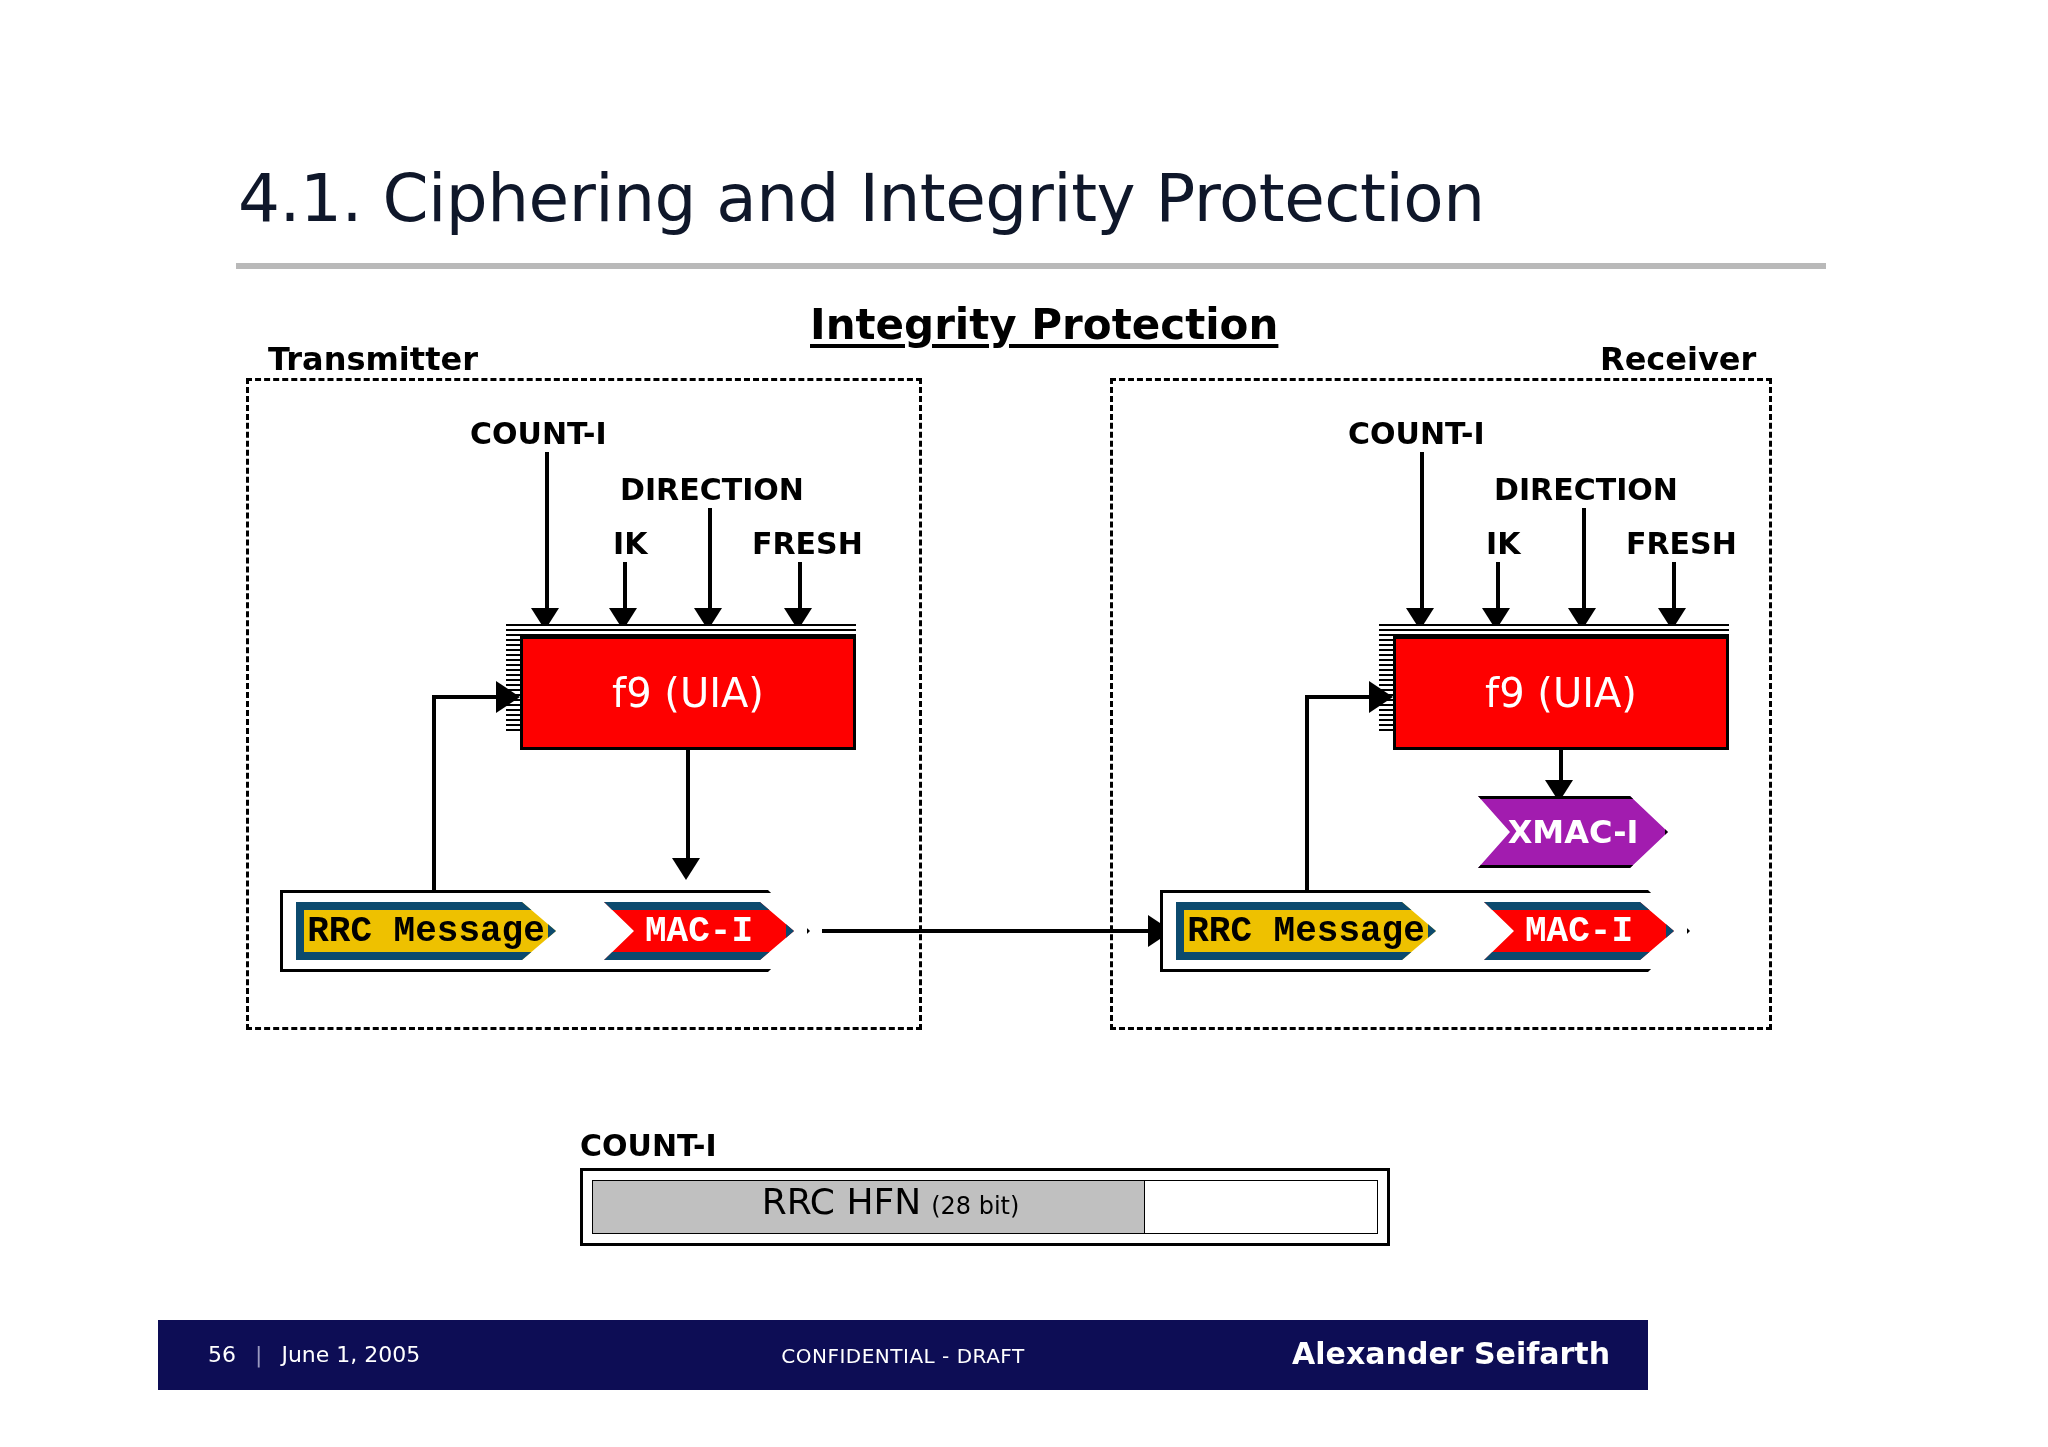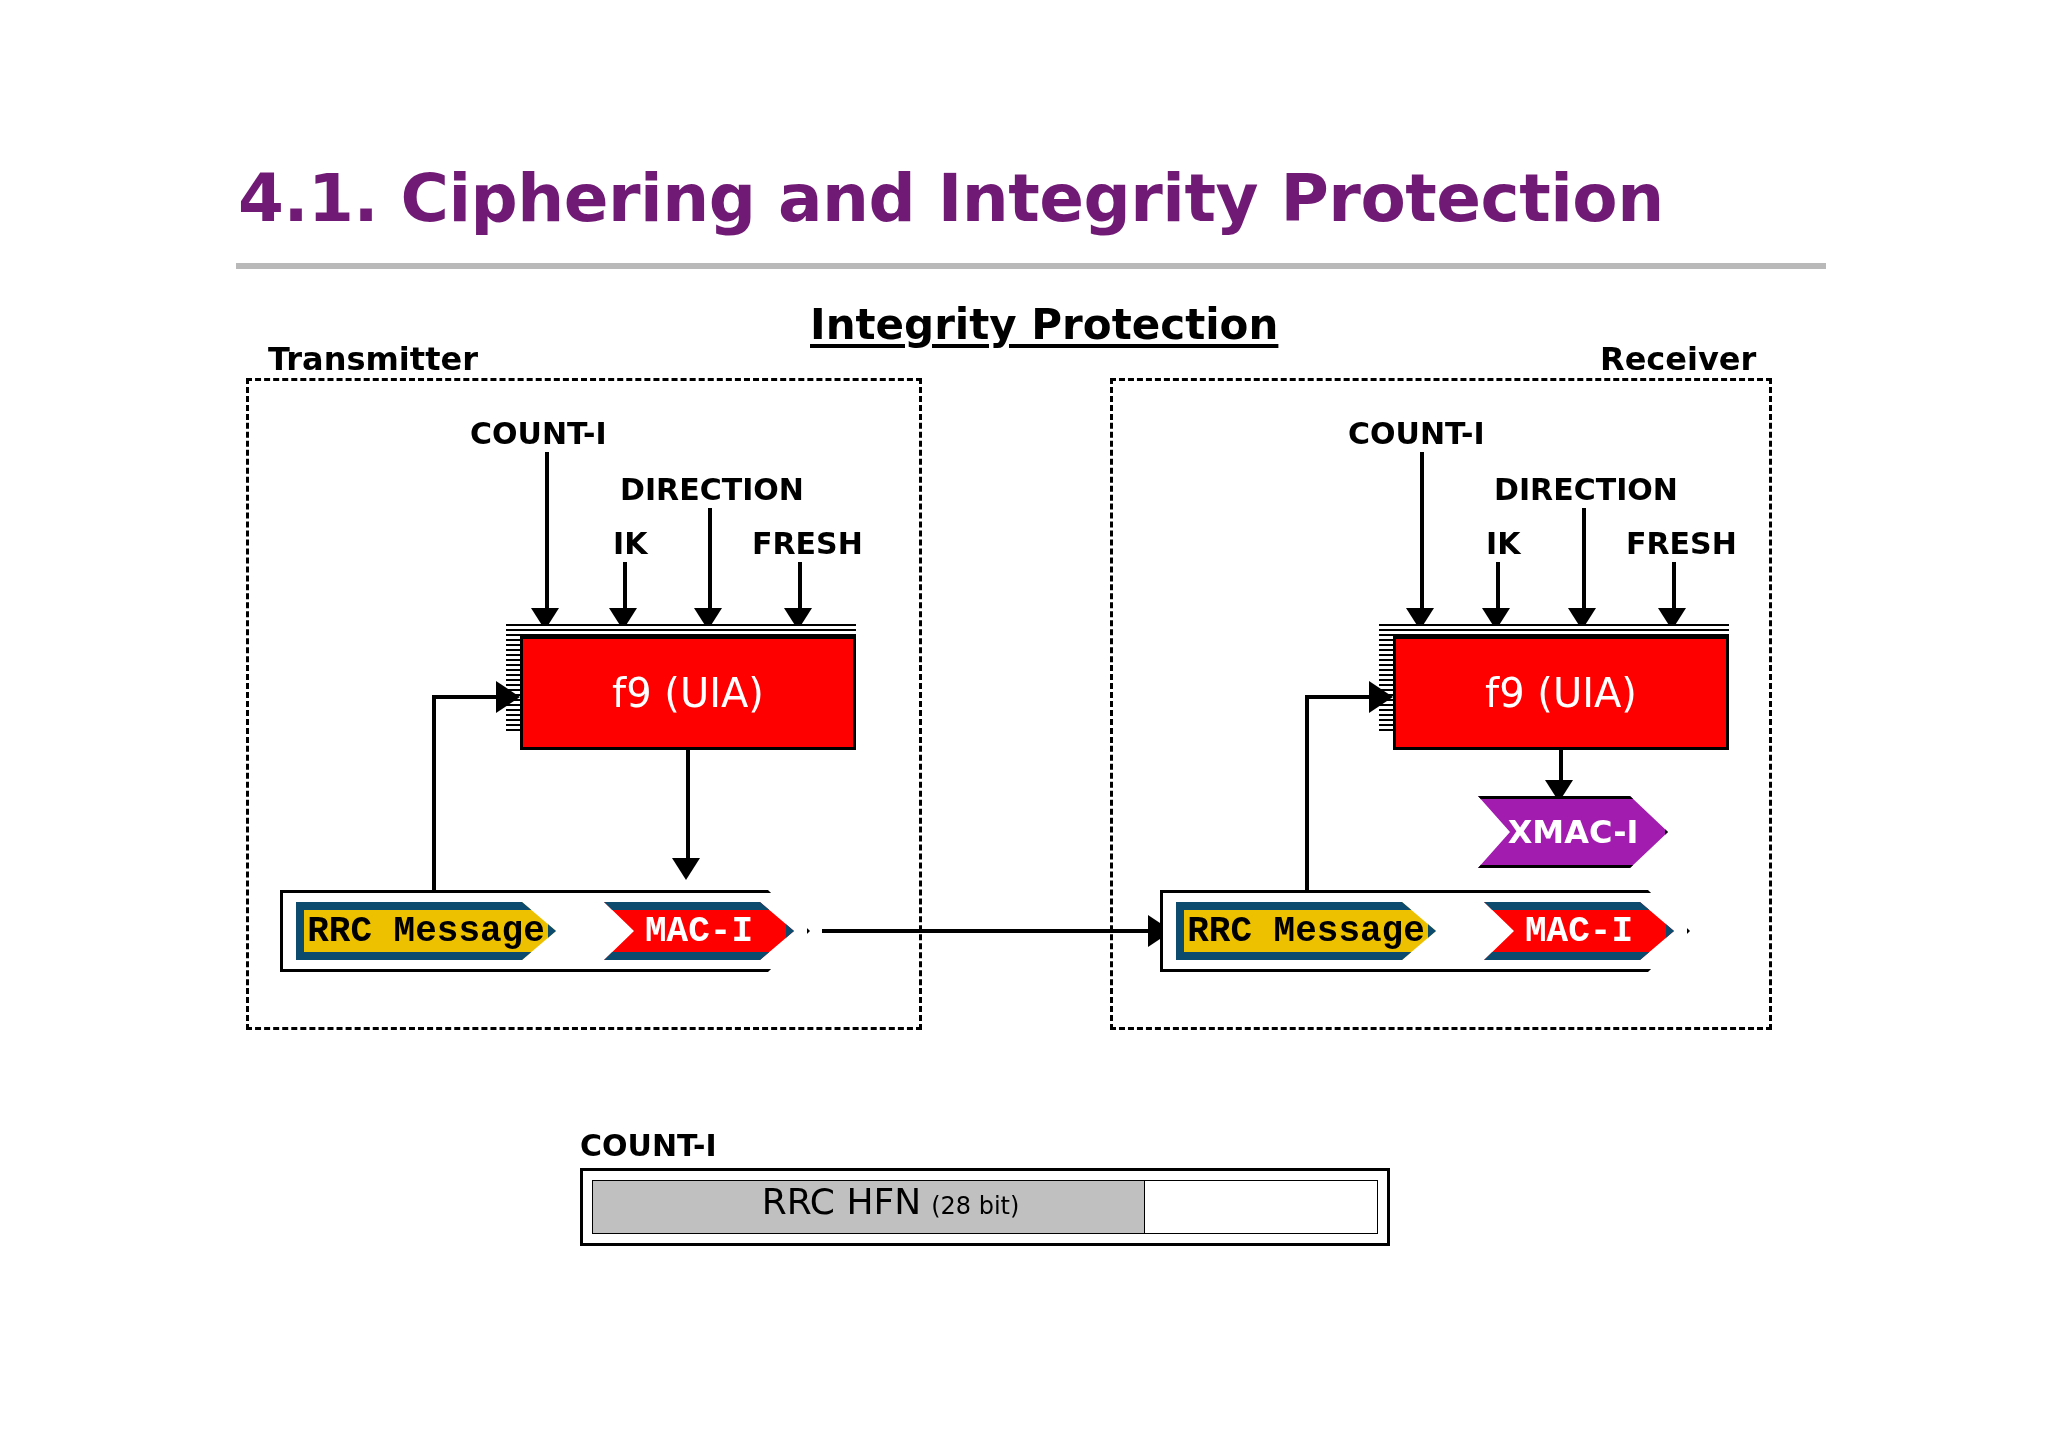--- a/index.html
+++ b/index.html
@@ -18,23 +18,23 @@
     background: #ffffff;
     overflow: hidden;
   }
 
   
   #slide-title {
     position: absolute;
     left: 238px;
     top: 160px;
     font-size: 66px;
-    color: #701a75;
-    font-family: "DejaVu Sans", sans-serif;
-    font-weight: 700;
+    color: #0f172a;
+    font-family: "DejaVu Sans", sans-serif;
+    font-weight: 400;
     letter-spacing: -0.5px;
     white-space: nowrap;
   }
   #title-rule {
     position: absolute;
     left: 236px;
     top: 263px;
     width: 1590px;
     height: 6px;
     background: #b9b9b9;
@@ -340,14 +340,23 @@
 
   <div id="countbar-label">COUNT-I</div>
   <div id="countbar-frame"></div>
   <div id="countbar-inner">
     <div class="countseg" id="seg-hfn">
       <span class="seg-main">RRC HFN</span>
       <span class="seg-sub">(28 bit)</span>
     </div>
   </div>
 
+  <div id="footer">
+    <div id="footer-left">
+      <span>56</span>
+      <span class="footer-sep">|</span>
+      <span>June 1, 2005</span>
+    </div>
+    <div id="footer-center">CONFIDENTIAL - DRAFT</div>
+    <div id="footer-right">Alexander Seifarth</div>
+  </div>
 
 </div>
 
 </body></html>

